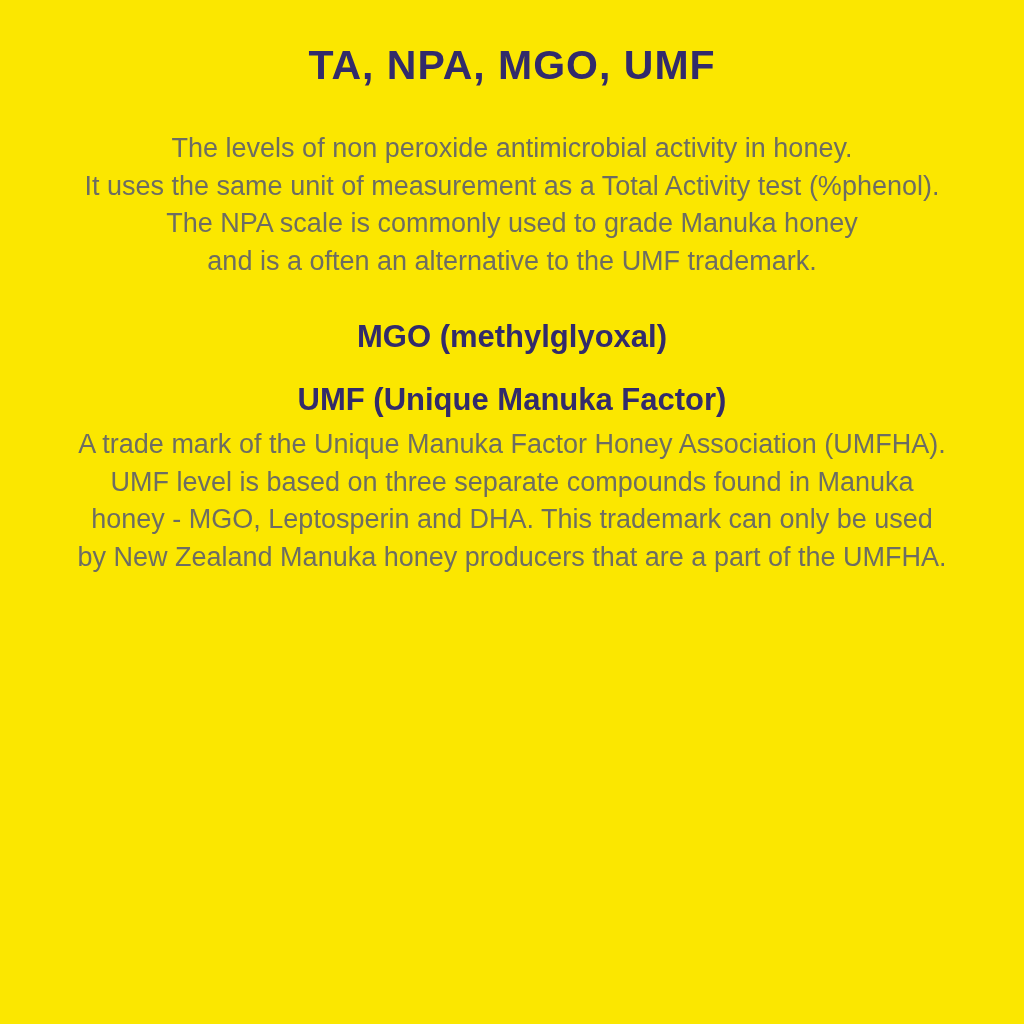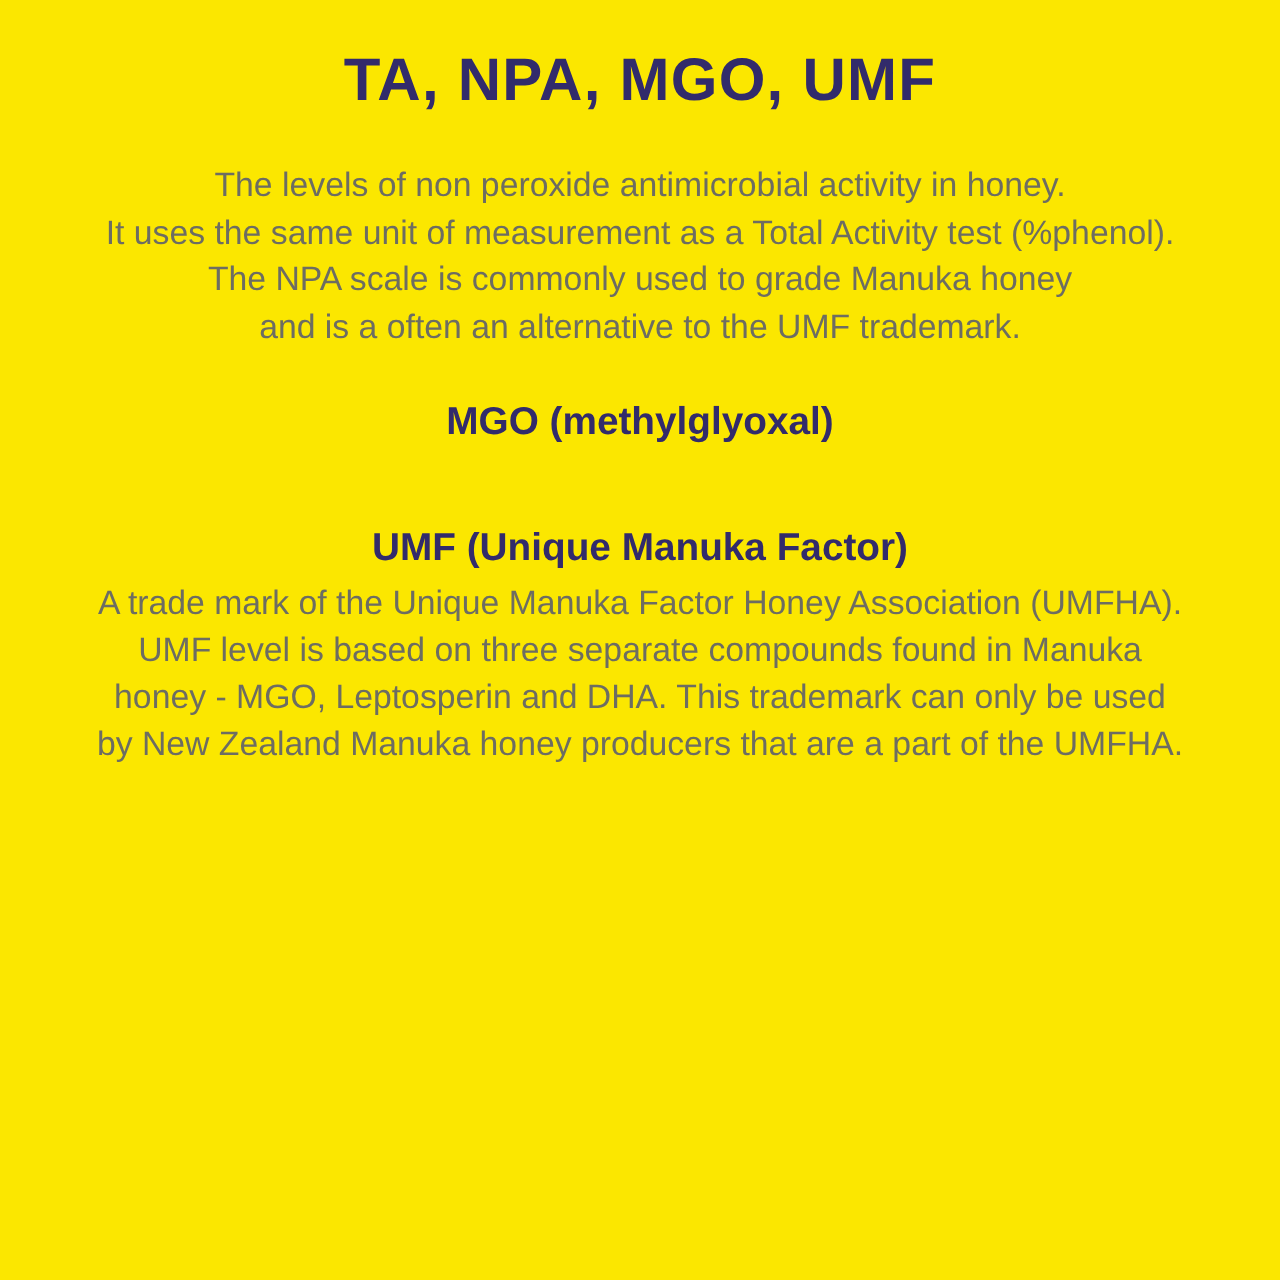--- a/index.html
+++ b/index.html
@@ -21,21 +21,21 @@
     width: 1024px;
     height: 1024px;
     display: flex;
     flex-direction: column;
     align-items: center;
     text-align: center;
     background: var(--bg);
   }
   .title {
     margin-top: 34px;
-    font-size: 48px;
+    font-size: 41px;
     line-height: 62px;
     font-weight: bold;
     letter-spacing: 1px;
     color: var(--navy);
   }
   .subtitle {
     margin-top: 8px;
     font-size: 55px;
     line-height: 62px;
     font-weight: 300;
@@ -45,21 +45,21 @@
   .sections {
     display: flex;
     flex-direction: column;
     align-items: center;
     width: 100%;
   }
   .section { width: 100%; }
   .section-ta  { margin-top: 56px; }
   .section-npa { margin-top: 34px; }
   .section-mgo { margin-top: 38px; }
-  .section-umf { margin-top: 56px; }
+  .section-umf { margin-top: 18px; }
   .section-heading {
     font-size: 31px;
     line-height: 38px;
     font-weight: bold;
     color: var(--navy);
     margin-bottom: 7px;
   }
   .section-body {
     font-size: 27px;
     line-height: 37.5px;

